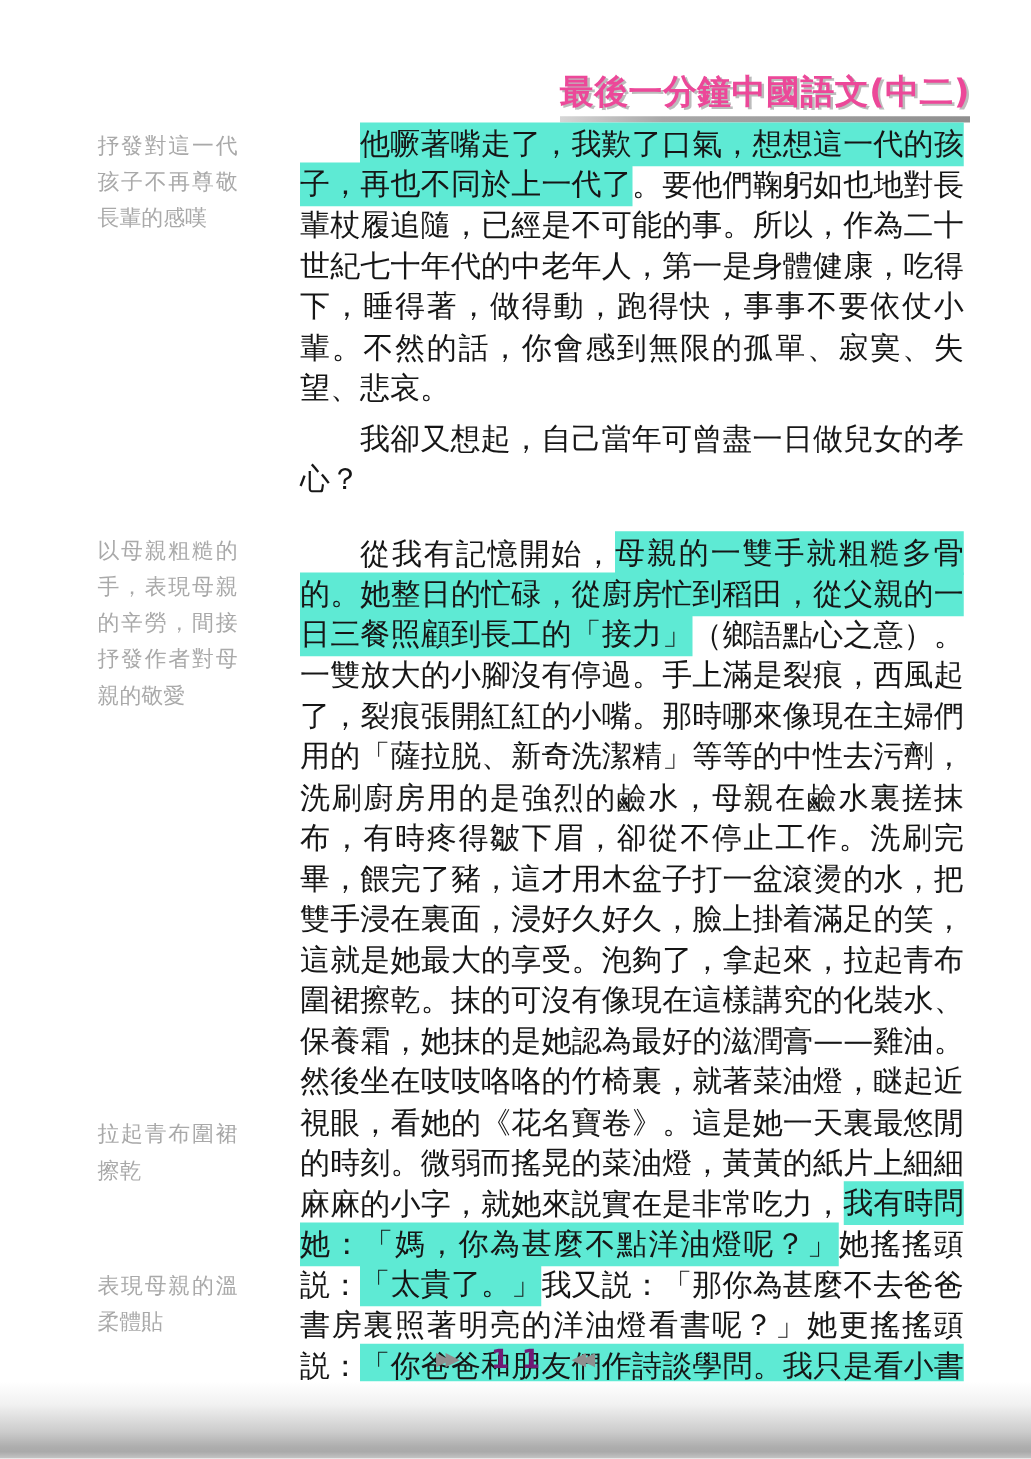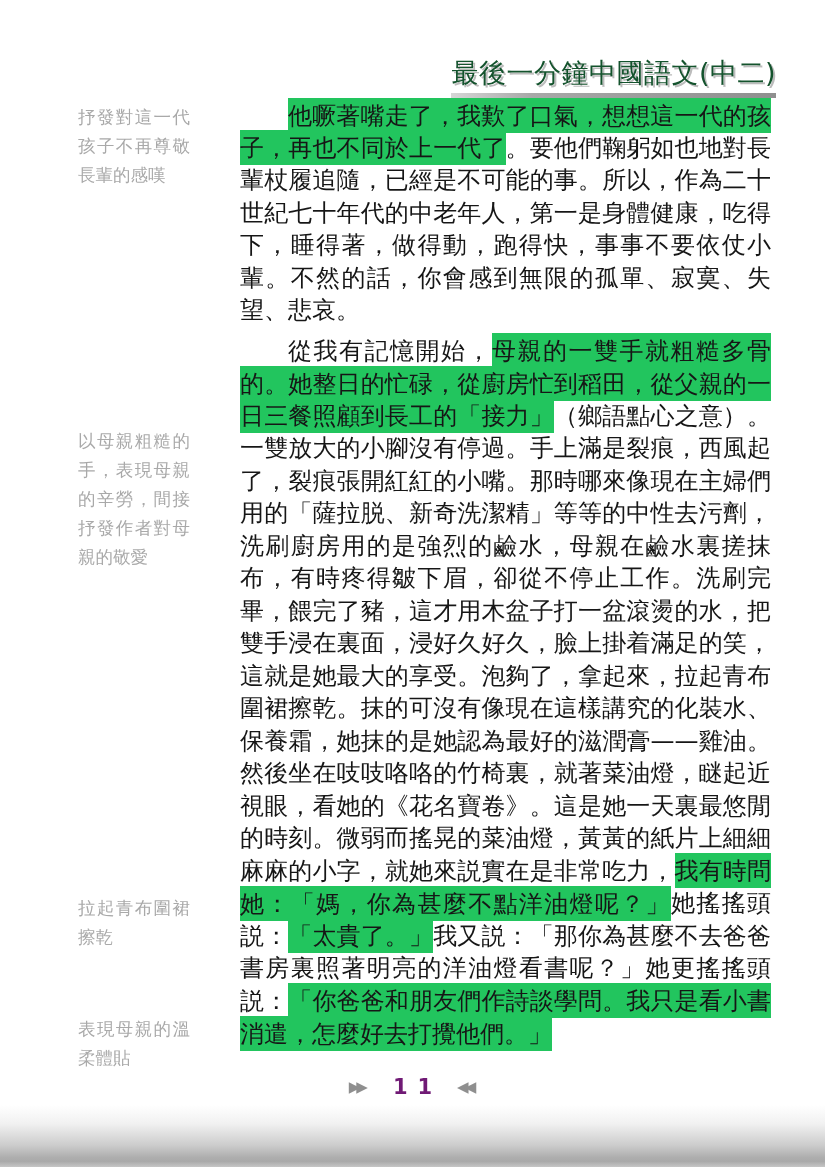--- a/index.html
+++ b/index.html
@@ -15,22 +15,22 @@
   
   .header {
     position: absolute;
     top: 55px;
     right: 49px;
     text-align: right;
   }
   .page-title {
     display: inline-block;
     font-size: 27px;
-    font-weight: normal;
-    color: #14532d;
+    font-weight: bold;
+    color: #ec4899;
     letter-spacing: 0.5px;
     text-shadow: 2px 2px 0 #bcbcbc;
     white-space: nowrap;
   }
   .title-underline {
     height: 5px;
     margin-top: 2px;
     background: linear-gradient(90deg, #d6d6d6 0%, #a8a8a8 25%, #8f8f8f 100%);
   }
 
@@ -57,21 +57,21 @@
     top: 99px;
     width: 531px;
     font-size: 24px;
     line-height: 32.5px;
     color: #161616;
     text-align: justify;
   }
   .body-col p { margin: 0; text-indent: 48px; }
   .body-col p:nth-child(2) { margin-top: 8px; }
   .body-col p:nth-child(3) { margin-top: 27px; }
-  .hl { background: #22c55e; padding: 3.5px 0; }
+  .hl { background: #5eead4; padding: 3.5px 0; }
 
   
   .footer {
     position: absolute;
     top: 1077px;
     left: 0;
     right: 0;
     display: flex;
     justify-content: center;
     align-items: center;
@@ -119,20 +119,21 @@
     <div class="title-underline"></div>
   </div>
 
   <div class="margin-note note-2">以母親粗糙的手，表現母親的辛勞，間接抒發作者對母親的敬愛</div>
   <div class="margin-note note-1">抒發對這一代孩子不再尊敬長輩的感嘆</div>
   <div class="margin-note note-3">拉起青布圍裙擦乾</div>
   <div class="margin-note note-4">表現母親的溫柔體貼</div>
 
   <div class="body-col" id="body-col">
       <p><span class="hl">他噘著嘴走了，我歎了口氣，想想這一代的孩子，再也不同於上一代了</span><span class="seg">。要他們鞠躬如也地對長輩杖履追隨，已經是不可能的事。所以，作為二十世紀七十年代的中老年人，第一是身體健康，吃得下，睡得著，做得動，跑得快，事事不要依仗小輩。不然的話，你會感到無限的孤單、寂寞、失望、悲哀。</span></p>
+      <p><span class="seg">我卻又想起，自己當年可曾盡一日做兒女的孝心？</span></p>
       <p><span class="seg">從我有記憶開始，</span><span class="hl">母親的一雙手就粗糙多骨的。她整日的忙碌，從廚房忙到稻田，從父親的一日三餐照顧到長工的「接力」</span><span class="seg">（鄉語點心之意）。一雙放大的小腳沒有停過。手上滿是裂痕，西風起了，裂痕張開紅紅的小嘴。那時哪來像現在主婦們用的「薩拉脱、新奇洗潔精」等等的中性去污劑，洗刷廚房用的是強烈的鹼水，母親在鹼水裏搓抹布，有時疼得皺下眉，卻從不停止工作。洗刷完畢，餵完了豬，這才用木盆子打一盆滾燙的水，把雙手浸在裏面，浸好久好久，臉上掛着滿足的笑，這就是她最大的享受。泡夠了，拿起來，拉起青布圍裙擦乾。抹的可沒有像現在這樣講究的化裝水、保養霜，她抹的是她認為最好的滋潤膏——雞油。然後坐在吱吱咯咯的竹椅裏，就著菜油燈，瞇起近視眼，看她的《花名寶卷》。這是她一天裏最悠閒的時刻。微弱而搖晃的菜油燈，黃黃的紙片上細細麻麻的小字，就她來説實在是非常吃力，</span><span class="hl">我有時問她：「媽，你為甚麼不點洋油燈呢？」</span><span class="seg">她搖搖頭説：</span><span class="hl">「太貴了。」</span><span class="seg">我又説：「那你為甚麼不去爸爸書房裏照著明亮的洋油燈看書呢？」她更搖搖頭説：</span><span class="hl">「你爸爸和朋友們作詩談學問。我只是看小書消遣，怎麼好去打攪他們。」</span></p>
     </div>
 
   <div class="footer">
     <span class="arrow">▶▶</span>
     <span class="pagenum">11</span>
     <span class="arrow">◀◀</span>
   </div>
 
   <div class="bottom-shadow"></div>

